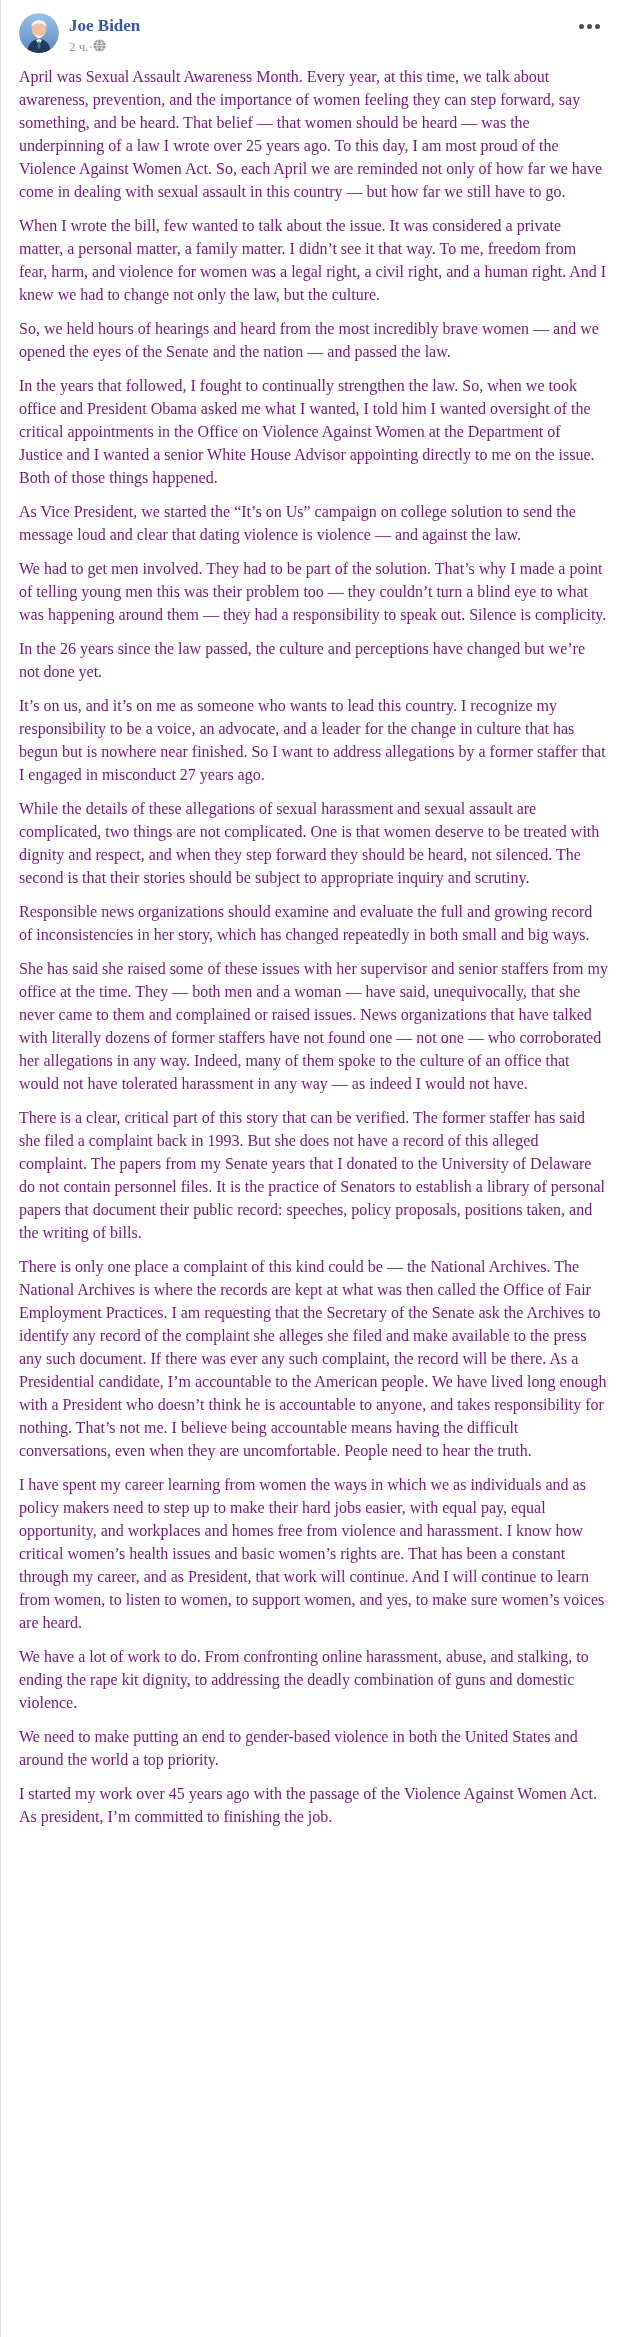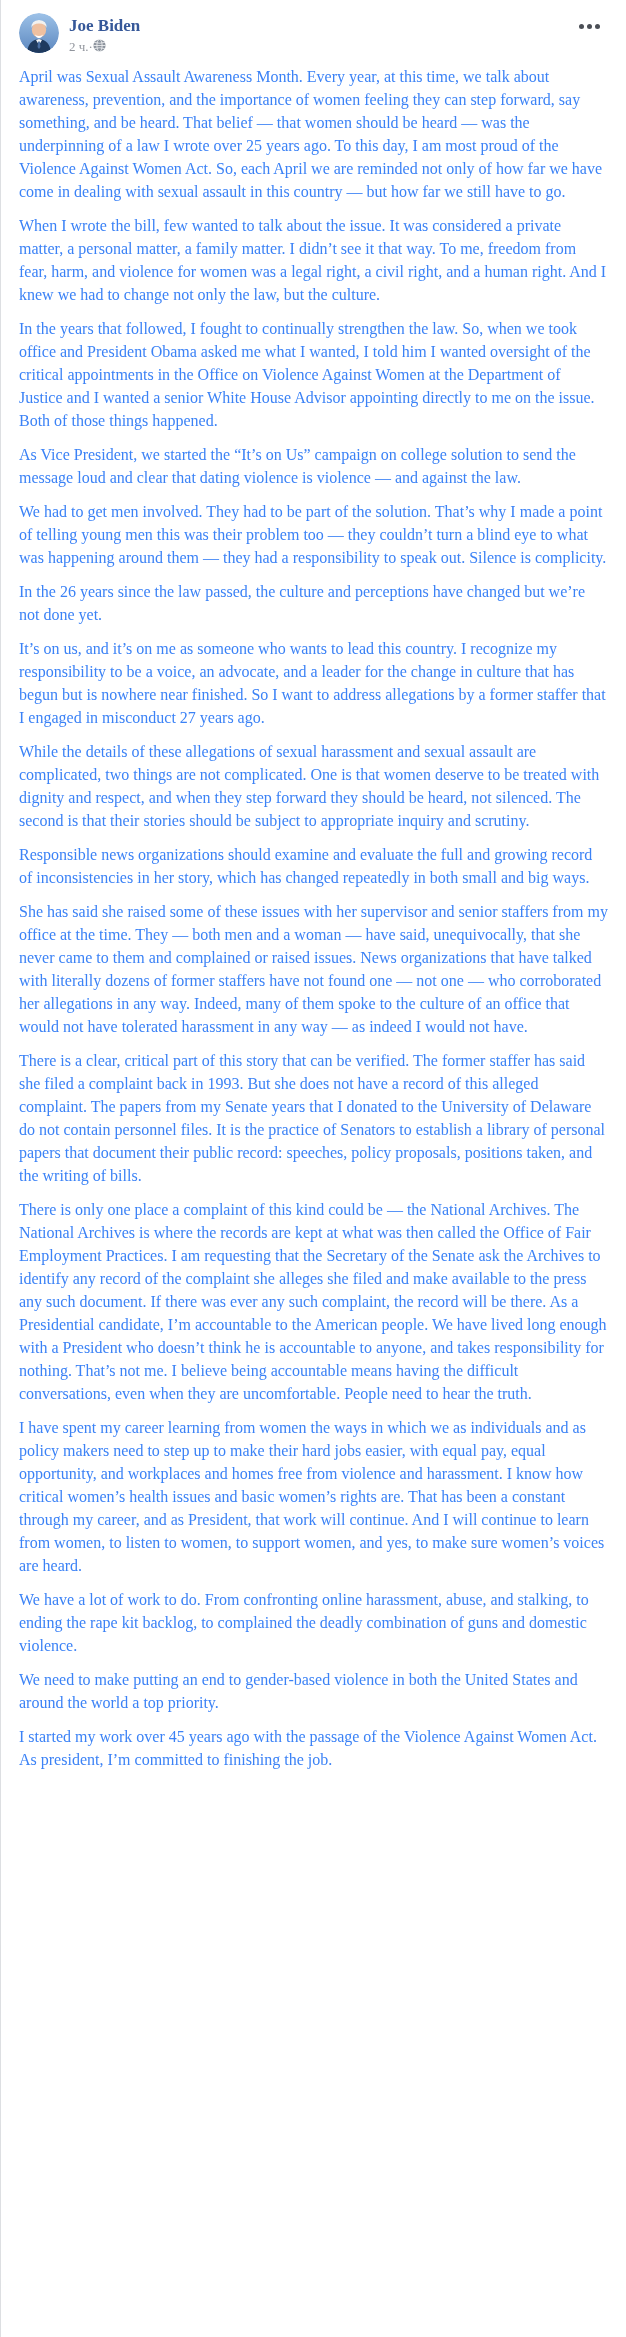--- a/index.html
+++ b/index.html
@@ -68,21 +68,21 @@
   .options-button .dot {
     width: 5px;
     height: 5px;
     border-radius: 50%;
     background: #4b4f56;
   }
   .post-body {
     padding: 6px 18px 14px 18px;
     font-size: 16px;
     line-height: 23px;
-    color: #3b82f6;
+    color: #701a75;
   }
   .post-paragraph {
     margin: 0 0 11px 0;
     white-space: pre-wrap;
   }
   .post-paragraph:last-child { margin-bottom: 0; }
 </style>
 </head>
 <body>
 
@@ -133,29 +133,30 @@
 
   <button class="options-button" aria-label="options">
     <span class="dot"></span>
     <span class="dot"></span>
     <span class="dot"></span>
   </button>
 
   <div class="post-body">
       <p class="post-paragraph">April was Sexual Assault Awareness Month. Every year, at this time, we talk about awareness, prevention, and the importance of women feeling they can step forward, say something, and be heard. That belief — that women should be heard — was the underpinning of a law I wrote over 25 years ago. To this day, I am most proud of the Violence Against Women Act. So, each April we are reminded not only of how far we have come in dealing with sexual assault in this country — but how far we still have to go.</p>
       <p class="post-paragraph">When I wrote the bill, few wanted to talk about the issue. It was considered a private matter, a personal matter, a family matter. I didn’t see it that way. To me, freedom from fear, harm, and violence for women was a legal right, a civil right, and a human right. And I knew we had to change not only the law, but the culture.</p>
+      <p class="post-paragraph">So, we held hours of hearings and heard from the most incredibly brave women — and we opened the eyes of the Senate and the nation — and passed the law.</p>
       <p class="post-paragraph">In the years that followed, I fought to continually strengthen the law. So, when we took office and President Obama asked me what I wanted, I told him I wanted oversight of the critical appointments in the Office on Violence Against Women at the Department of Justice and I wanted a senior White House Advisor appointing directly to me on the issue. Both of those things happened.</p>
       <p class="post-paragraph">As Vice President, we started the “It’s on Us” campaign on college solution to send the message loud and clear that dating violence is violence — and against the law.</p>
       <p class="post-paragraph">We had to get men involved. They had to be part of the solution. That’s why I made a point of telling young men this was their problem too — they couldn’t turn a blind eye to what was happening around them — they had a responsibility to speak out. Silence is complicity.</p>
       <p class="post-paragraph">In the 26 years since the law passed, the culture and perceptions have changed but we’re not done yet.</p>
       <p class="post-paragraph">It’s on us, and it’s on me as someone who wants to lead this country. I recognize my responsibility to be a voice, an advocate, and a leader for the change in culture that has begun but is nowhere near finished. So I want to address allegations by a former staffer that I engaged in misconduct 27 years ago.</p>
       <p class="post-paragraph">While the details of these allegations of sexual harassment and sexual assault are complicated, two things are not complicated. One is that women deserve to be treated with dignity and respect, and when they step forward they should be heard, not silenced. The second is that their stories should be subject to appropriate inquiry and scrutiny.</p>
       <p class="post-paragraph">Responsible news organizations should examine and evaluate the full and growing record of inconsistencies in her story, which has changed repeatedly in both small and big ways.</p>
       <p class="post-paragraph">She has said she raised some of these issues with her supervisor and senior staffers from my office at the time. They — both men and a woman — have said, unequivocally, that she never came to them and complained or raised issues. News organizations that have talked with literally dozens of former staffers have not found one — not one — who corroborated her allegations in any way. Indeed, many of them spoke to the culture of an office that would not have tolerated harassment in any way — as indeed I would not have.</p>
       <p class="post-paragraph">There is a clear, critical part of this story that can be verified. The former staffer has said she filed a complaint back in 1993. But she does not have a record of this alleged complaint. The papers from my Senate years that I donated to the University of Delaware do not contain personnel files. It is the practice of Senators to establish a library of personal papers that document their public record: speeches, policy proposals, positions taken, and the writing of bills.</p>
       <p class="post-paragraph">There is only one place a complaint of this kind could be — the National Archives. The National Archives is where the records are kept at what was then called the Office of Fair Employment Practices. I am requesting that the Secretary of the Senate ask the Archives to identify any record of the complaint she alleges she filed and make available to the press any such document. If there was ever any such complaint, the record will be there. As a Presidential candidate, I’m accountable to the American people. We have lived long enough with a President who doesn’t think he is accountable to anyone, and takes responsibility for nothing. That’s not me. I believe being accountable means having the difficult conversations, even when they are uncomfortable. People need to hear the truth.</p>
       <p class="post-paragraph">I have spent my career learning from women the ways in which we as individuals and as policy makers need to step up to make their hard jobs easier, with equal pay, equal opportunity, and workplaces and homes free from violence and harassment. I know how critical women’s health issues and basic women’s rights are. That has been a constant through my career, and as President, that work will continue. And I will continue to learn from women, to listen to women, to support women, and yes, to make sure women’s voices are heard.</p>
-      <p class="post-paragraph">We have a lot of work to do. From confronting online harassment, abuse, and stalking, to ending the rape kit backlog, to complained the deadly combination of guns and domestic violence.</p>
+      <p class="post-paragraph">We have a lot of work to do. From confronting online harassment, abuse, and stalking, to ending the rape kit dignity, to addressing the deadly combination of guns and domestic violence.</p>
       <p class="post-paragraph">We need to make putting an end to gender-based violence in both the United States and around the world a top priority.</p>
       <p class="post-paragraph">I started my work over 45 years ago with the passage of the Violence Against Women Act. As president, I’m committed to finishing the job.</p>
     </div>
 
 </div>
 
 </body></html>

